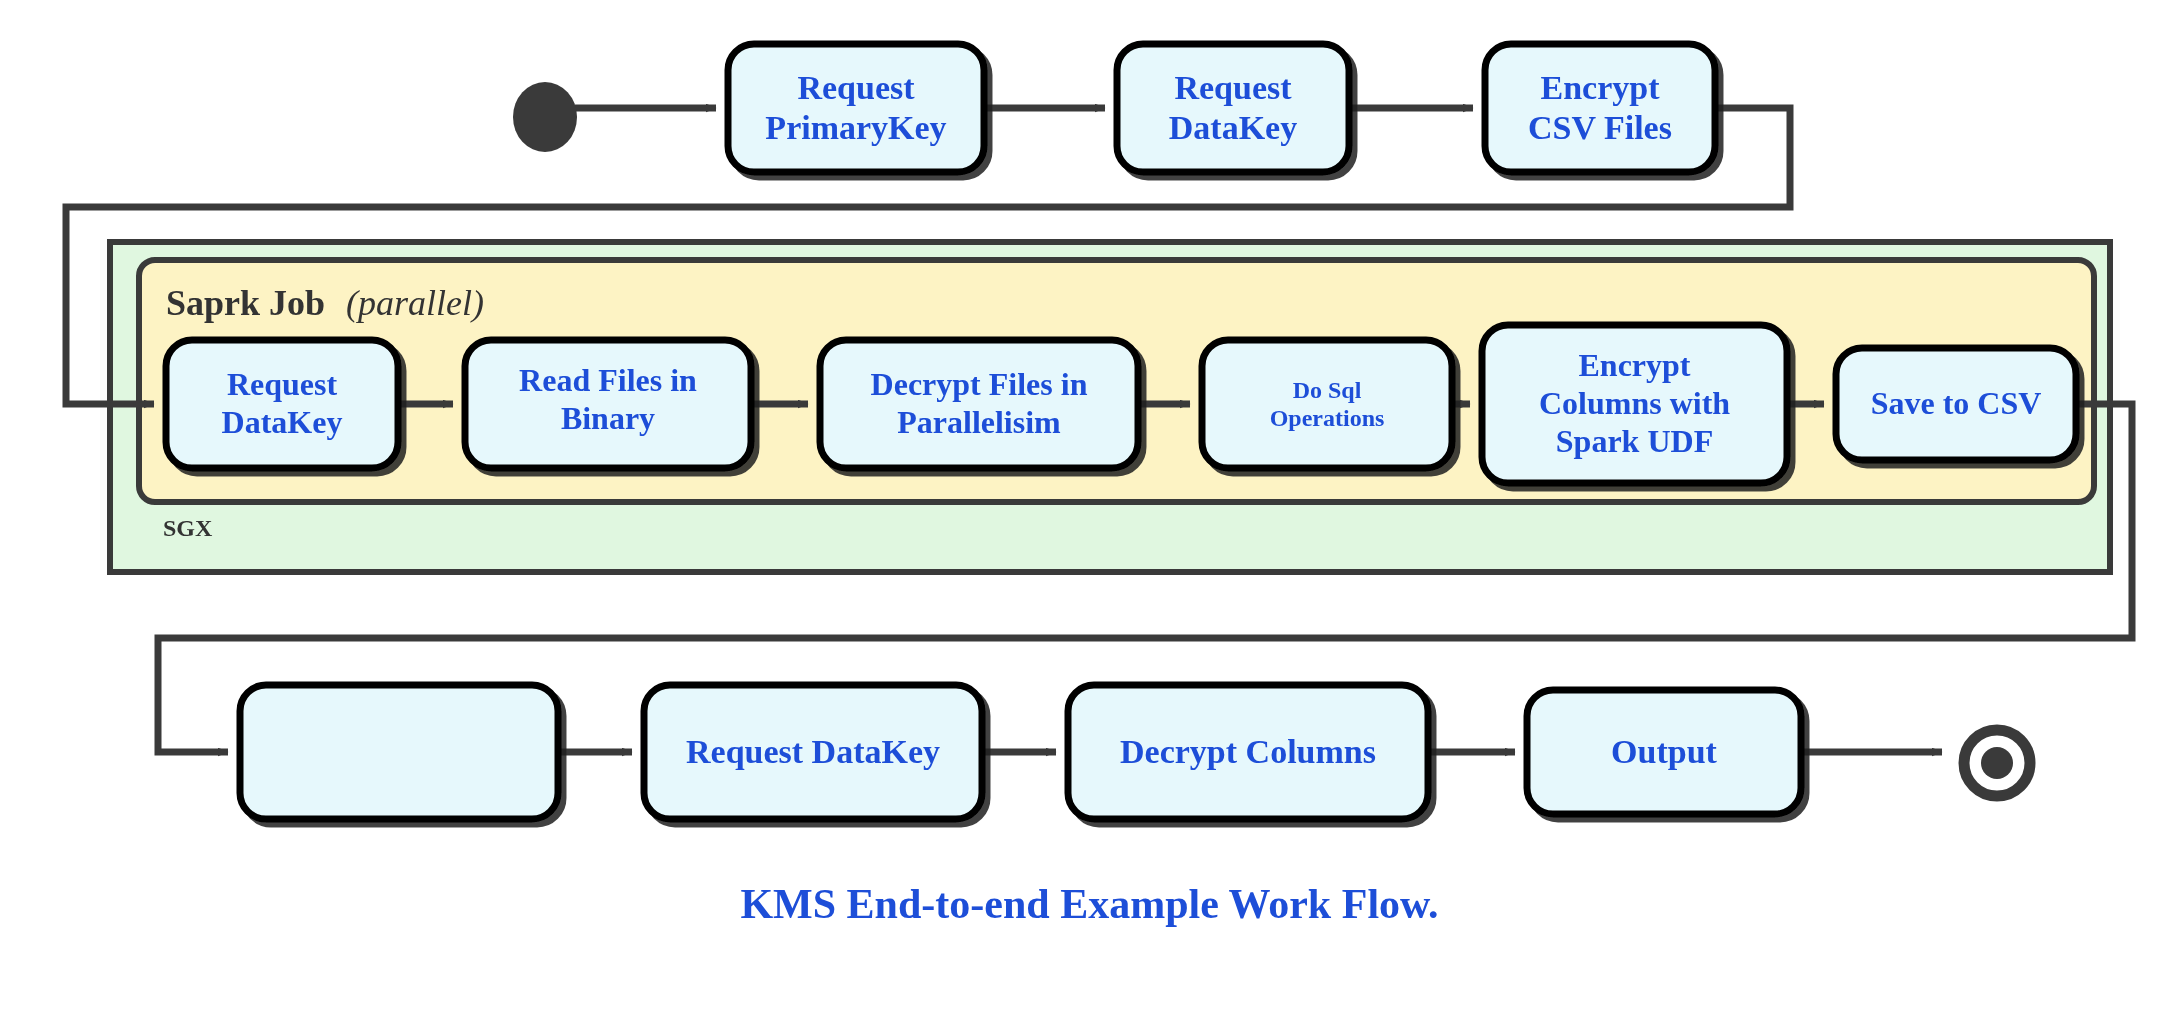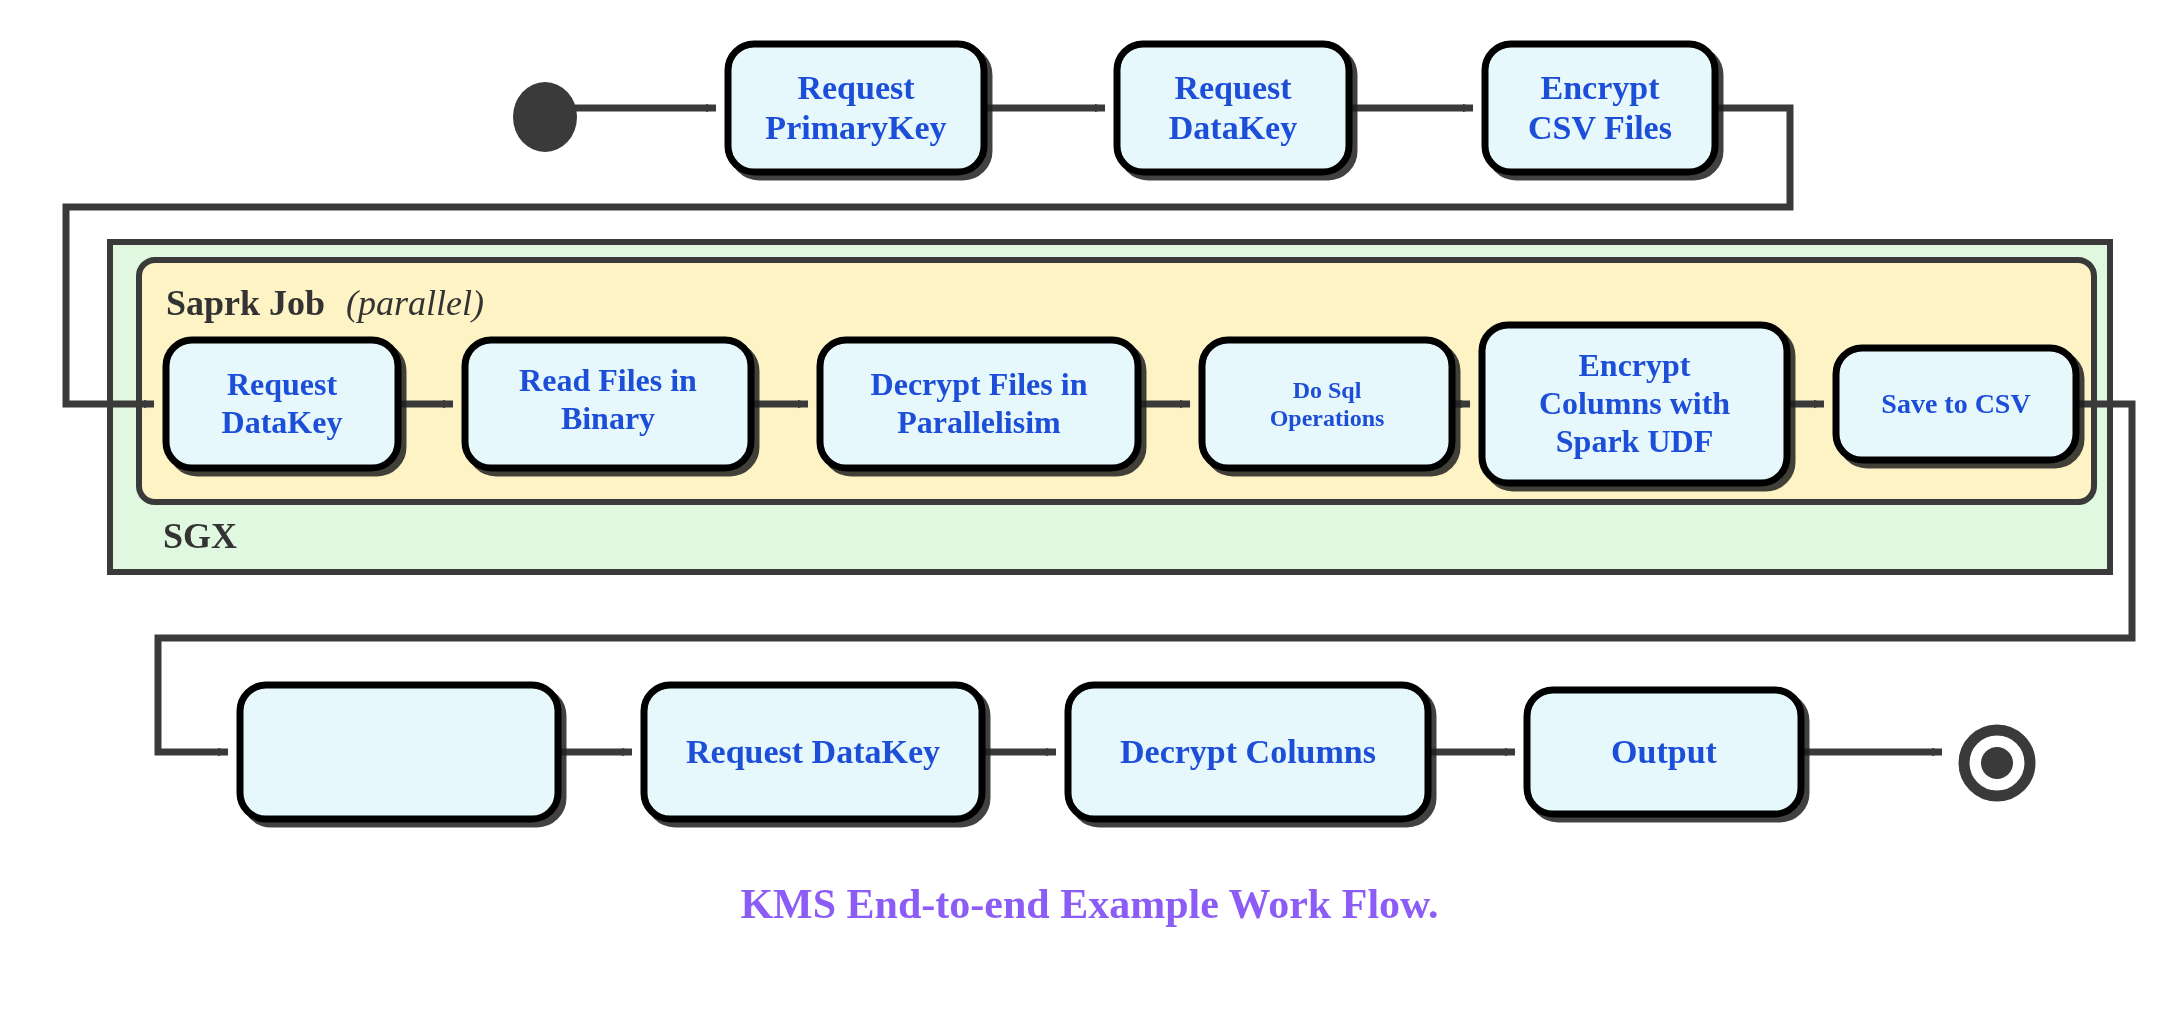--- a/index.html
+++ b/index.html
@@ -49,21 +49,21 @@
     font-style: italic;
   }
   #caption {
     position: absolute;
     left: 0;
     width: 2179px;
     top: 880px;
     text-align: center;
     font-weight: bold;
     font-size: 42px;
-    color: #8b5cf6;
+    color: #1d4ed8;
     font-family: "Liberation Serif", "DejaVu Serif", serif;
   }
 </style>
 </head>
 <body>
 
 <div id="diagram-root">
 
   <svg id="flow-svg" viewBox="0 0 2179 1036">
     <defs>
@@ -118,41 +118,41 @@
 
     <ellipse cx="545" cy="117" rx="32" ry="35" fill="#3a3a3a"></ellipse>
     <circle cx="1997" cy="763" r="33" fill="none" stroke="#3a3a3a" stroke-width="11"></circle>
     <circle cx="1997" cy="763" r="16" fill="#3a3a3a"></circle>
   </svg>
 
   <div class="container-title" style="left:166px; top:282px; font-size:36px;">
     <span>Saprk Job</span>
     <span class="paren" style="margin-left:12px;">(parallel)</span>
   </div>
-  <div class="container-title" style="left:163px; top:515px; font-size:36px;">SGX</div>
+  <div class="container-title" style="left:163px; top:515px; font-size:24px;">SGX</div>
 
   <div class="node-label" style="left:728px; top:44px; width:256px; height:128px; font-size:34px;">Request
 PrimaryKey</div>
   <div class="node-label" style="left:1117px; top:44px; width:232px; height:128px; font-size:34px;">Request
 DataKey</div>
   <div class="node-label" style="left:1485px; top:44px; width:230px; height:128px; font-size:34px;">Encrypt
 CSV Files</div>
 
   <div class="node-label" style="left:166px; top:340px; width:232px; height:128px; font-size:32px;">Request
 DataKey</div>
   <div class="node-label" style="left:465px; top:336px; width:286px; height:128px; font-size:32px;">Read Files in
 Binary</div>
   <div class="node-label" style="left:820px; top:340px; width:318px; height:128px; font-size:32px;">Decrypt Files in
 Parallelisim</div>
   <div class="node-label" style="left:1202px; top:340px; width:250px; height:128px; font-size:24px;">Do Sql
 Operations</div>
   <div class="node-label" style="left:1482px; top:325px; width:305px; height:158px; font-size:32px;">Encrypt
 Columns with
 Spark UDF</div>
-  <div class="node-label" style="left:1836px; top:348px; width:240px; height:112px; font-size:28px;">Save to CSV</div>
+  <div class="node-label" style="left:1836px; top:348px; width:240px; height:112px; font-size:32px;">Save to CSV</div>
 
   <div class="node-label" style="left:644px; top:685px; width:338px; height:134px; font-size:34px;">Request DataKey</div>
   <div class="node-label" style="left:1068px; top:685px; width:360px; height:134px; font-size:34px;">Decrypt Columns</div>
   <div class="node-label" style="left:1527px; top:690px; width:274px; height:124px; font-size:34px;">Output</div>
 
   <div id="caption">KMS End-to-end Example Work Flow.</div>
 
 </div>
 
 </body></html>

